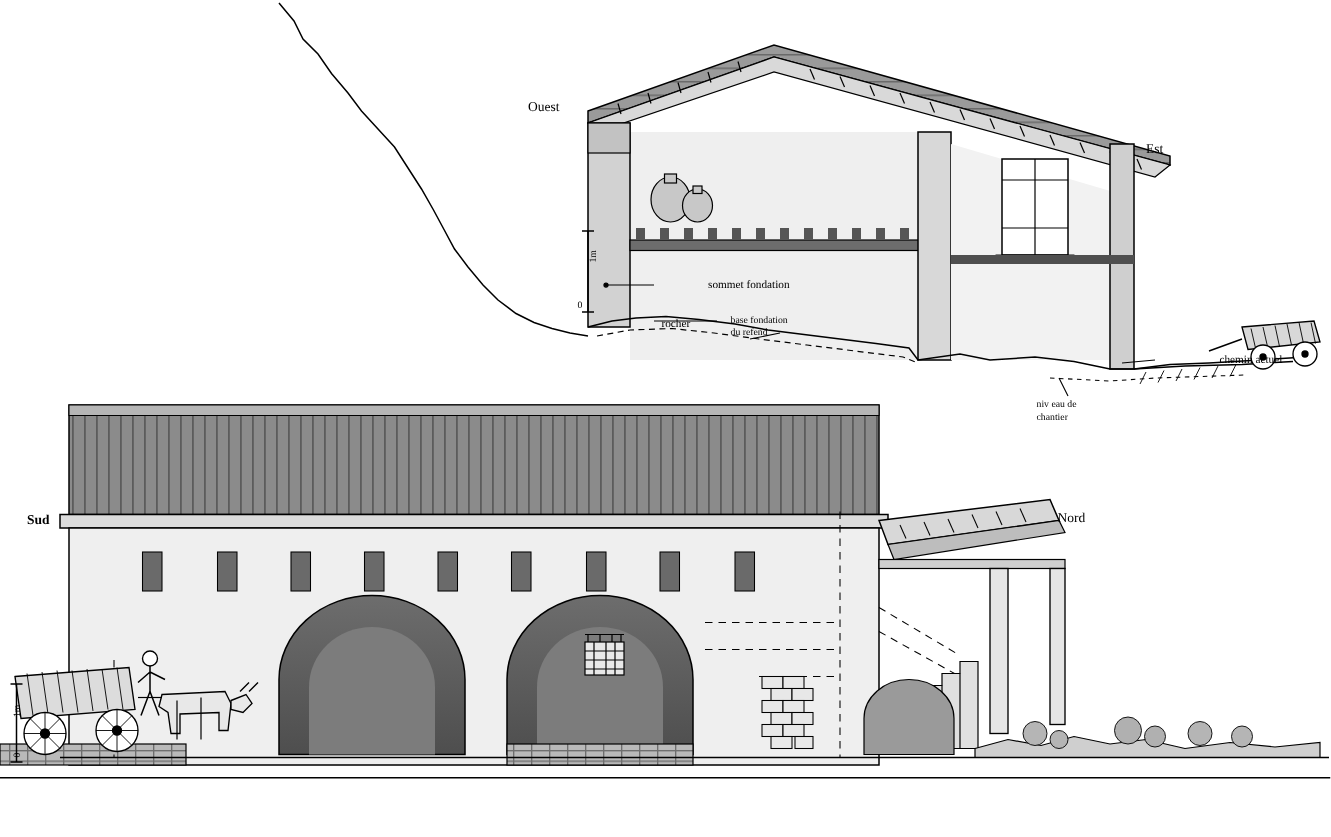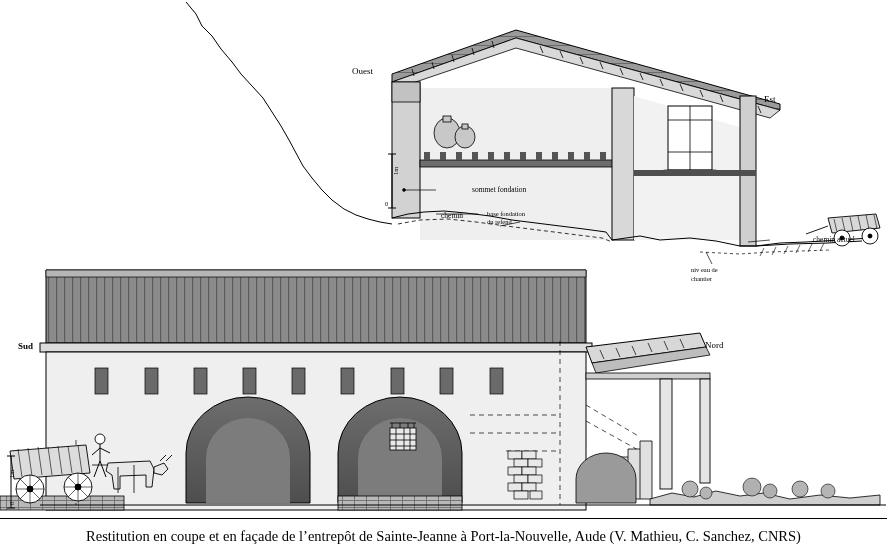--- a/index.html
+++ b/index.html
@@ -160,21 +160,21 @@
       <circle cx="870" cy="236" r="8" fill="#ffffff"></circle>
       <circle cx="842" cy="238" r="2" fill="#000"></circle>
       <circle cx="870" cy="236" r="2" fill="#000"></circle>
       <line x1="828" y1="226" x2="806" y2="234"></line>
     </g>
   </svg>
 
   <div class="abs lbl" style="left:352px;top:66px;">Ouest</div>
   <div class="abs lbl" style="left:764px;top:94px;">Est</div>
   <div class="abs lbl sm" style="left:440px;top:185px;padding-left:32px;">sommet fondation</div>
-  <div class="abs lbl sm" style="left:441px;top:211px;">chemin</div>
+  <div class="abs lbl sm" style="left:441px;top:211px;">rocher</div>
   <div class="abs lbl xs" style="left:487px;top:210px;">base fondation</div>
   <div class="abs lbl xs" style="left:487px;top:218px;">du refend</div>
   <div class="abs lbl sm" style="left:770px;top:235px;padding-left:43px;">chemin actuel</div>
   <div class="abs lbl xs" style="left:691px;top:266px;">niv eau de</div>
   <div class="abs lbl xs" style="left:691px;top:275px;">chantier</div>
 
   <svg class="abs" style="left:384px;top:150px;" width="16" height="62">
     <line x1="8" y1="4" x2="8" y2="58" stroke="#000" stroke-width="1"></line>
     <line x1="4" y1="4" x2="12" y2="4" stroke="#000" stroke-width="1"></line>
     <line x1="4" y1="58" x2="12" y2="58" stroke="#000" stroke-width="1"></line>
@@ -351,15 +351,14 @@
 
   <svg class="abs" style="left:2px;top:452px;" width="16" height="60">
     <line x1="9" y1="4" x2="9" y2="56" stroke="#000" stroke-width="1"></line>
     <line x1="5" y1="4" x2="13" y2="4" stroke="#000" stroke-width="1"></line>
     <line x1="5" y1="56" x2="13" y2="56" stroke="#000" stroke-width="1"></line>
   </svg>
   <div class="abs lbl xs vert" style="left:8px;top:478px;">1m</div>
   <div class="abs lbl xs vert" style="left:8px;top:505px;">0</div>
 
   <div class="hr"></div>
-  <div class="caption">Restitution  en coupe et en façade de l’entrepôt de Sainte-Jeanne à Port-la-Nouvelle, Aude (V. Mathieu, C. Sanchez, CNRS)</div>
 
 </div>
 
 </body></html>

